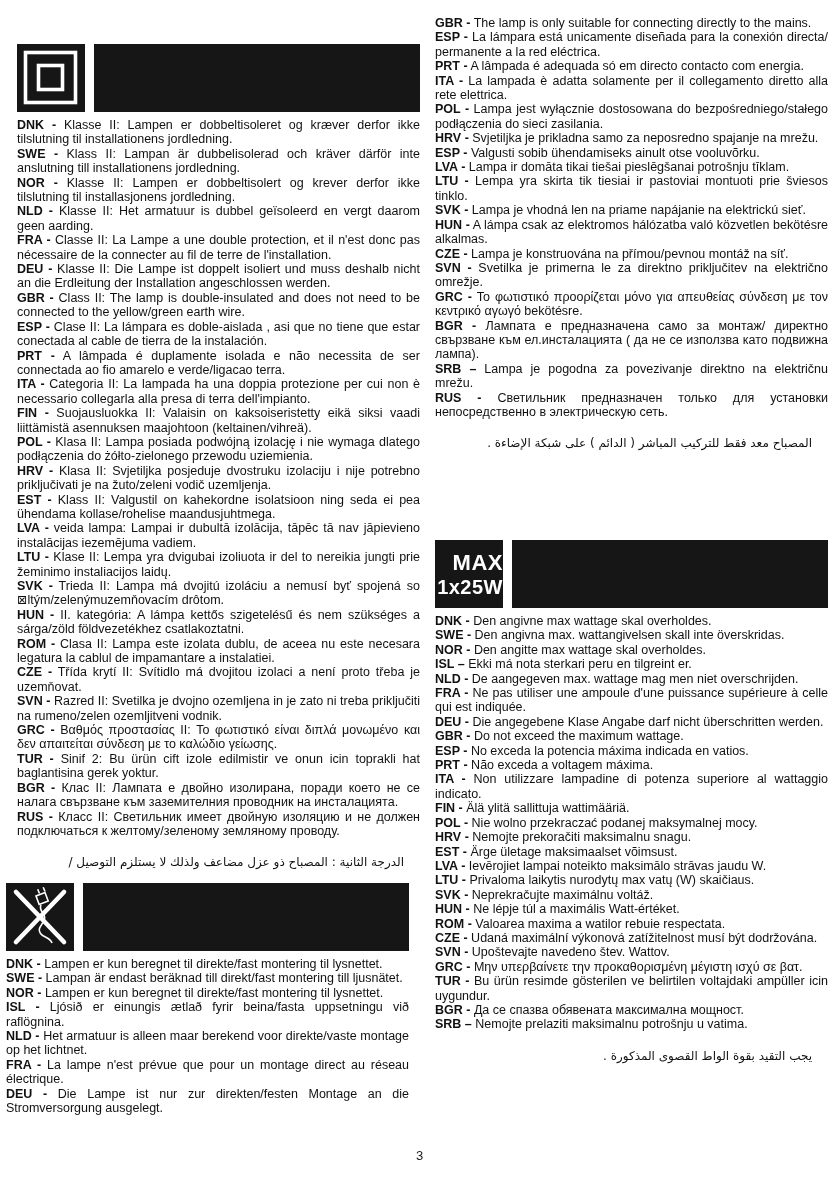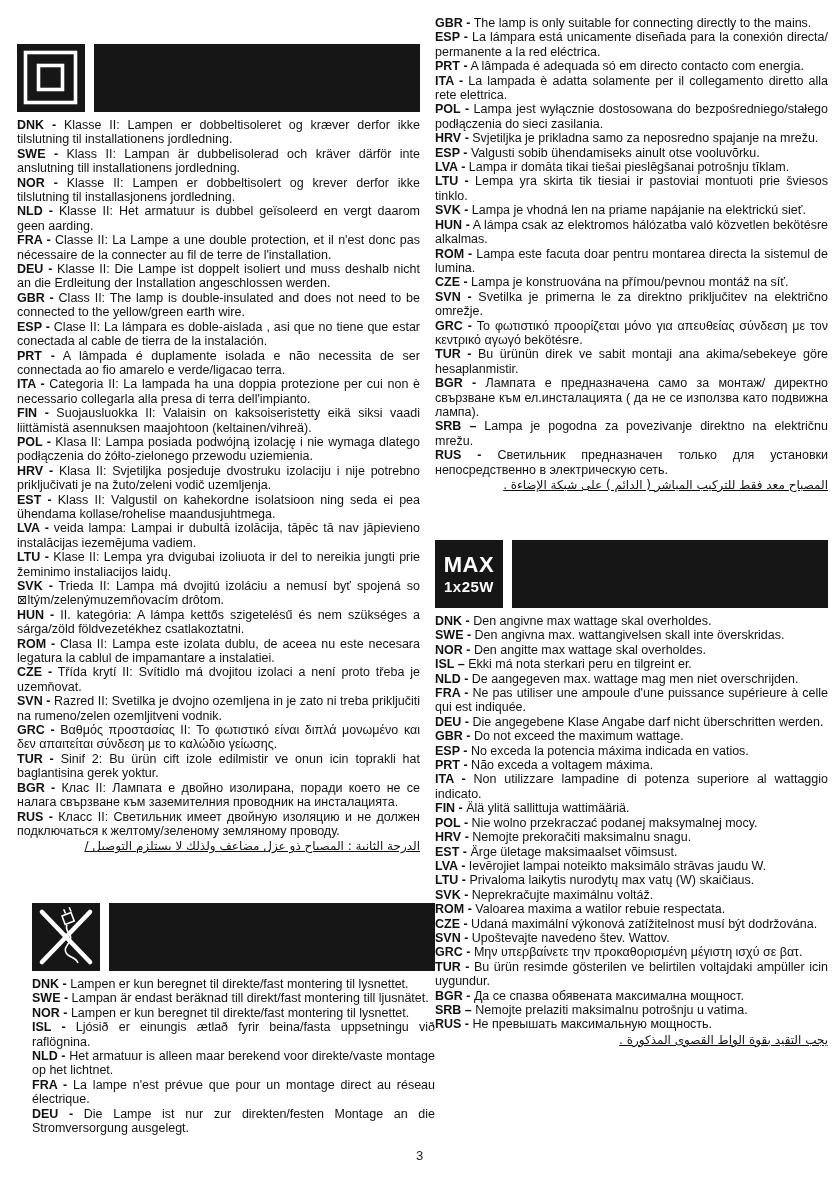--- a/index.html
+++ b/index.html
@@ -3,32 +3,32 @@
 <meta charset="utf-8">
 <style>
   html,body{margin:0;padding:0;}
   body{
     width:839px;height:1190px;position:relative;background:#ffffff;
     font-family:"Liberation Sans","DejaVu Sans",sans-serif;color:#111;
     overflow:hidden;
   }
   .col{position:absolute;}
   #sec1{left:17px;top:44px;width:403px;}
-  #sec2{left:32px;top:883px;width:403px;margin-top:20px;}
+  #sec2{left:6px;top:883px;width:403px;}
   #sec3{left:435px;top:16px;width:393px;}
   #sec4{left:435px;top:540px;width:393px;}
   .header-row{display:flex;gap:9px;height:68px;margin-bottom:6px;align-items:stretch;}
-  .icon-box{width:68px;height:68px;background:#161616;flex:0 0 auto;display:flex;align-items:center;justify-content:center;}
+  .icon-box{width:68px;height:68px;background:#161616;flex:0 0 auto;display:flex;align-items:flex-end;justify-content:center;}
   .header-bar{flex:1;background:#161616;}
   .entry{margin:0;font-size:12.5px;line-height:14.4px;text-align:justify;}
   .entry .code{font-weight:bold;white-space:nowrap;}
-  .arabic{margin:0;font-size:12px;line-height:16px;text-align:right;direction:rtl;font-family:"DejaVu Sans",sans-serif;text-decoration:underline;}
+  .arabic{margin:16px;font-size:12px;line-height:16px;text-align:right;direction:rtl;font-family:"DejaVu Sans",sans-serif;}
   .max-box{flex-direction:column;color:#fff;font-weight:bold;line-height:1;}
   .max-line1{font-size:22px;letter-spacing:0.5px;}
-  .max-line2{font-size:15px;margin-top:3px;letter-spacing:0.5px;}
+  .max-line2{font-size:20px;margin-top:3px;letter-spacing:0.5px;}
   #page-num{position:absolute;left:0;right:0;top:1148px;text-align:center;font-size:13px;color:#222;}
 </style>
 </head>
 <body>
 
 <div class="col" id="sec1">
   <div class="header-row">
     <div class="icon-box">
       <svg width="68" height="68" viewBox="0 0 68 68" aria-hidden="true">
         <rect width="68" height="68" fill="#161616"></rect>
@@ -100,25 +100,23 @@
       <p class="entry"><b class="code">ESP -</b><span> La lámpara está unicamente diseñada para la conexión  directa/ permanente a la red eléctrica.</span></p>
       <p class="entry"><b class="code">PRT -</b><span> A lâmpada é adequada só em directo contacto com energia.</span></p>
       <p class="entry"><b class="code">ITA -</b><span> La lampada è adatta solamente per il  collegamento diretto alla rete elettrica.</span></p>
       <p class="entry"><b class="code">POL -</b><span> Lampa jest wyłącznie dostosowana do bezpośredniego/stałego podłączenia do sieci zasilania.</span></p>
       <p class="entry"><b class="code">HRV -</b><span> Svjetiljka je prikladna samo za neposredno spajanje na mrežu.</span></p>
       <p class="entry"><b class="code">ESP -</b><span> Valgusti sobib ühendamiseks ainult otse vooluvõrku.</span></p>
       <p class="entry"><b class="code">LVA -</b><span> Lampa ir domāta tikai tiešai pieslēgšanai potrošnju tīklam.</span></p>
       <p class="entry"><b class="code">LTU -</b><span> Lempa yra skirta tik tiesiai ir pastoviai montuoti prie šviesos tinklo.</span></p>
       <p class="entry"><b class="code">SVK -</b><span> Lampa je vhodná len na priame napájanie na elektrickú sieť.</span></p>
       <p class="entry"><b class="code">HUN -</b><span> A lámpa csak az elektromos hálózatba való közvetlen bekötésre alkalmas.</span></p>
-      <p class="entry"><b class="code">ROM -</b><span> Lampa este facuta doar pentru montarea directa la sistemul de lumina.</span></p>
       <p class="entry"><b class="code">CZE -</b><span> Lampa je konstruována na přímou/pevnou montáž na síť.</span></p>
       <p class="entry"><b class="code">SVN -</b><span> Svetilka je primerna le za direktno priključitev na električno omrežje.</span></p>
       <p class="entry"><b class="code">GRC -</b><span> Το φωτιστικό προορίζεται μόνο για απευθείας σύνδεση με τον κεντρικό αγωγό bekötésre.</span></p>
-      <p class="entry"><b class="code">TUR -</b><span> Bu ürünün direk ve sabit montaji ana akima/sebekeye göre hesaplanmistir.</span></p>
       <p class="entry"><b class="code">BGR -</b><span> Лампата е предназначена само за монтаж/ директно свързване към ел.инсталацията ( да не се използва като подвижна лампа).</span></p>
       <p class="entry"><b class="code">SRB –</b><span> Lampa je pogodna za povezivanje direktno na električnu mrežu.</span></p>
       <p class="entry"><b class="code">RUS -</b><span> Светильник предназначен только для установки непосредственно в электрическую сеть.</span></p>
     </div>
   <div>
       <p class="arabic" dir="rtl">المصباح معد فقط للتركيب المباشر ( الدائم ) على شبكة الإضاءة .</p>
     </div>
 </div>
 
 <div class="col" id="sec4">
@@ -141,27 +139,27 @@
       <p class="entry"><b class="code">ESP -</b><span> No exceda la potencia máxima indicada en vatios.</span></p>
       <p class="entry"><b class="code">PRT -</b><span> Não exceda a voltagem máxima.</span></p>
       <p class="entry"><b class="code">ITA -</b><span> Non utilizzare lampadine di potenza superiore al wattaggio indicato.</span></p>
       <p class="entry"><b class="code">FIN -</b><span> Älä ylitä sallittuja wattimääriä.</span></p>
       <p class="entry"><b class="code">POL -</b><span> Nie wolno przekraczać podanej maksymalnej mocy.</span></p>
       <p class="entry"><b class="code">HRV -</b><span> Nemojte prekoračiti maksimalnu snagu.</span></p>
       <p class="entry"><b class="code">EST -</b><span> Ärge ületage maksimaalset võimsust.</span></p>
       <p class="entry"><b class="code">LVA -</b><span> Ievērojiet lampai noteikto maksimālo strāvas jaudu W.</span></p>
       <p class="entry"><b class="code">LTU -</b><span> Privaloma laikytis nurodytų max vatų (W) skaičiaus.</span></p>
       <p class="entry"><b class="code">SVK -</b><span> Neprekračujte maximálnu voltáž.</span></p>
+      <p class="entry"><b class="code">HUN -</b><span> Ne lépje túl a maximális Watt-értéket.</span></p>
       <p class="entry"><b class="code">ROM -</b><span> Valoarea maxima a watilor rebuie respectata.</span></p>
       <p class="entry"><b class="code">CZE -</b><span> Udaná maximální výkonová zatížitelnost musí být dodržována.</span></p>
       <p class="entry"><b class="code">SVN -</b><span> Upoštevajte navedeno štev. Wattov.</span></p>
       <p class="entry"><b class="code">GRC -</b><span> Μην υπερβαίνετε την προκαθορισμένη μέγιστη ισχύ σε βατ.</span></p>
       <p class="entry"><b class="code">TUR -</b><span> Bu ürün resimde gösterilen ve belirtilen voltajdaki ampüller icin uygundur.</span></p>
       <p class="entry"><b class="code">BGR -</b><span> Да се спазва обявената максимална мощност.</span></p>
       <p class="entry"><b class="code">SRB –</b><span> Nemojte prelaziti maksimalnu potrošnju u vatima.</span></p>
-      <p class="entry"><b class="code">RUS -</b><span> Не превышать максимальную мощность.</span></p>
     </div>
   <div>
       <p class="arabic" dir="rtl">يجب التقيد بقوة الواط القصوى المذكورة .</p>
     </div>
 </div>
 
 <div id="page-num">3</div>
 
 </body></html>

